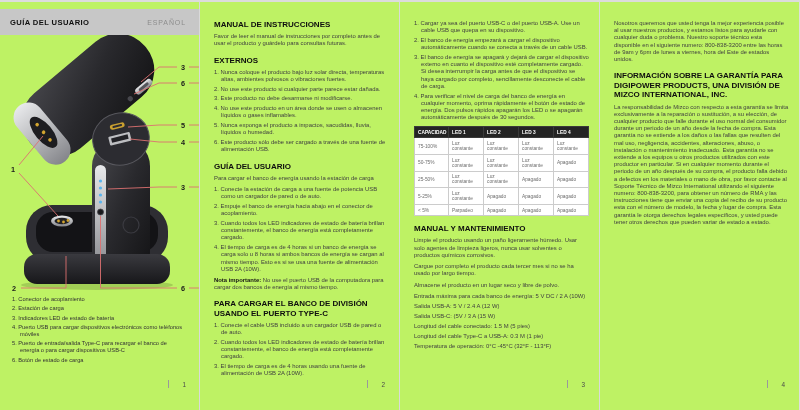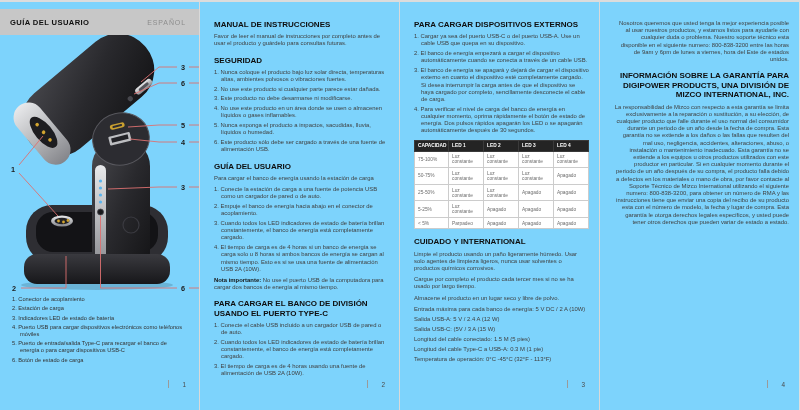--- a/index.html
+++ b/index.html
@@ -2,23 +2,23 @@
 <html><head>
 <meta charset="utf-8">
 <style>
   * { margin:0; padding:0; box-sizing:border-box; }
   html,body { width:800px; height:410px; }
   body {
     font-family:"Liberation Sans", sans-serif;
     background:#ffffff; color:#3d3d3d; overflow:hidden;
     -webkit-font-smoothing:antialiased;
   }
-  .sheet { display:flex; width:800px; height:410px; background:#7dd3fc; border-top:2px solid #dcdcdc; }
+  .sheet { display:flex; width:800px; height:410px; background:#bef264; border-top:2px solid #dcdcdc; }
   .page { position:relative; width:200px; height:100%; border-right:1px solid #d9d9d9; padding:18px 10px 12px 14px; }
-  .page:last-child { border-right:1px solid #dedede;text-align:right; }
+  .page:last-child { border-right:1px solid #dedede; }
   .page.cover { padding:0; }
 
   
   .cover-bar { margin-top:7px; height:26px; background:#c7c7c7;
     display:flex; align-items:center; justify-content:space-between; padding:0 13px 0 10px; }
   .cover-title { font-weight:bold; font-size:7.6px; letter-spacing:.4px; color:#101010; }
   .cover-lang { font-size:7px; letter-spacing:.9px; color:#8d8d8d; }
   .art { position:relative; width:200px; height:258px; }
   .art svg { position:absolute; left:0; top:0; }
   .callout-num text { font-family:"Liberation Sans",sans-serif; font-size:7.3px; font-weight:bold; fill:#1b1b1b; text-anchor:middle; }
@@ -164,21 +164,21 @@
     <footer class="pnum">
       <span class="sep"></span>
       <span>1</span>
     </footer>
   </section>
 
   <section class="page">
     <h2 class="sec-h first">MANUAL DE INSTRUCCIONES</h2>
     <p class="para">Favor de leer el manual de instrucciones por completo antes de usar el producto y guárdelo para consultas futuras.</p>
 
-    <h2 class="sec-h">SEGURIDAD</h2>
+    <h2 class="sec-h">EXTERNOS</h2>
     <div>
         <div class="li">1. Nunca coloque el producto bajo luz solar directa, temperaturas altas, ambientes polvosos o vibraciones fuertes.</div>
         <div class="li">2. No use este producto si cualquier parte parece estar dañada.</div>
         <div class="li">3. Este producto no debe desarmarse ni modificarse.</div>
         <div class="li">4. No use este producto en un área donde se usen o almacenen líquidos o gases inflamables.</div>
         <div class="li">5. Nunca exponga el producto a impactos, sacudidas, lluvia, líquidos o humedad.</div>
         <div class="li">6. Este producto sólo debe ser cargado a través de una fuente de alimentación USB.</div>
       </div>
 
     <h2 class="sec-h">GUÍA DEL USUARIO</h2>
@@ -198,21 +198,20 @@
         <div class="li">3. El tiempo de carga es de 4 horas usando una fuente de alimentación de USB 2A (10W).</div>
       </div>
 
     <footer class="pnum">
       <span class="sep"></span>
       <span>2</span>
     </footer>
   </section>
 
   <section class="page">
-    <h2 class="sec-h first">PARA CARGAR DISPOSITIVOS EXTERNOS</h2>
     <div>
         <div class="li">1. Cargar ya sea del puerto USB-C o del puerto USB-A. Use un cable USB que quepa en su dispositivo.</div>
         <div class="li">2. El banco de energía empezará a cargar el dispositivo automáticamente cuando se conecta a través de un cable USB.</div>
         <div class="li">3. El banco de energía se apagará y dejará de cargar el dispositivo externo en cuanto el dispositivo esté completamente cargado. Si desea interrumpir la carga antes de que el dispositivo se haya cargado por completo, sencillamente desconecte el cable de carga.</div>
         <div class="li">4. Para verificar el nivel de carga del banco de energía en cualquier momento, oprima rápidamente el botón de estado de energía. Dos pulsos rápidos apagarán los LED o se apagarán automáticamente después de 30 segundos.</div>
       </div>
 
     <table class="ledtbl">
       <colgroup>
           <col class="c0">
@@ -262,21 +261,21 @@
         <tr>
           <td>&lt; 5%</td>
           <td>Parpadeo</td>
           <td>Apagado</td>
           <td>Apagado</td>
           <td>Apagado</td>
         </tr>
       </tbody>
     </table>
 
-    <h2 class="sec-h">CUIDADO Y INTERNATIONAL</h2>
+    <h2 class="sec-h">MANUAL Y MANTENIMIENTO</h2>
     <div>
         <p class="para">Limpie el producto usando un paño ligeramente húmedo. Usar solo agentes de limpieza ligeros, nunca usar solventes o productos químicos corrosivos.</p>
         <p class="para">Cargue por completo el producto cada tercer mes si no se ha usado por largo tiempo.</p>
         <p class="para">Almacene el producto en un lugar seco y libre de polvo.</p>
       </div>
 
     <div>
         <div class="spec-line">Entrada máxima para cada banco de energía: 5 V DC / 2 A (10W)</div>
         <div class="spec-line">Salida USB-A: 5 V / 2.4 A (12 W)</div>
         <div class="spec-line">Salida USB-C: (5V / 3 A (15 W)</div>

